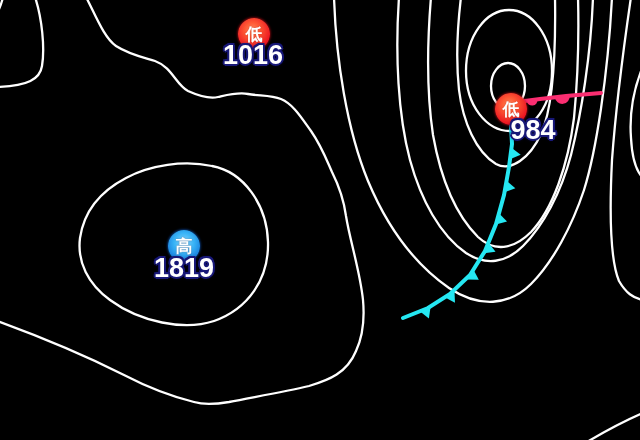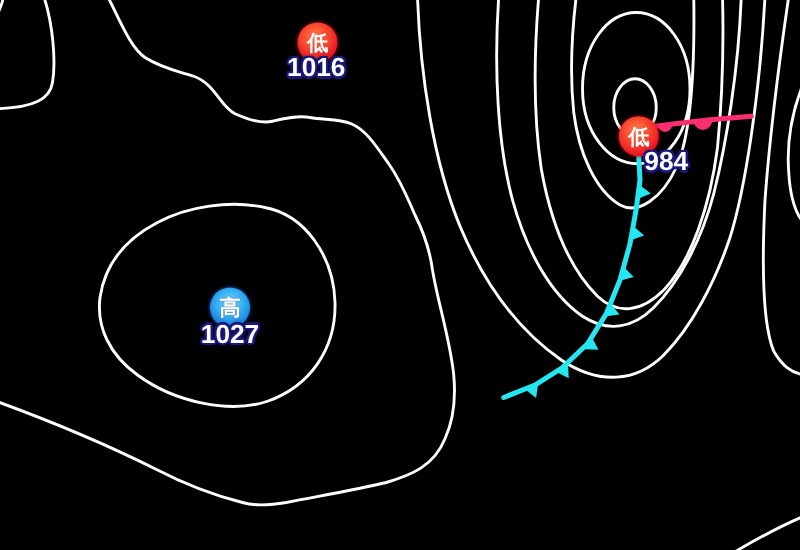--- a/index.html
+++ b/index.html
@@ -8,21 +8,21 @@
   #iso-svg{position:absolute;left:0;top:0;}
   .marker{position:absolute;width:32px;height:32px;border-radius:50%;
     display:flex;align-items:center;justify-content:center;}
   .marker.low{background:radial-gradient(circle at 45% 38%, #ff8a60 0%, #ff5a35 28%, #ea1220 72%, #c00913 100%);
     box-shadow:0 0 2px 1px rgba(180,10,20,.6);}
   .marker.high{background:radial-gradient(circle at 50% 40%, #86d7ff 0%, #38b3f6 40%, #0e6fd6 85%, #0a5ab4 100%);
     box-shadow:0 0 2px 1px rgba(10,80,180,.6);}
   .marker .glyph{color:#fff;font-size:17px;font-weight:bold;line-height:1;
     text-shadow:0 0 2px rgba(120,0,0,.35);}
   .pressure-label{position:absolute;transform:translate(-50%,-50%);
-    color:#fff;font-size:21px;font-weight:bold;letter-spacing:0px;white-space:nowrap;
+    color:#fff;font-size:27px;font-weight:bold;letter-spacing:0px;white-space:nowrap;
     text-shadow:2px 0 0 #181878,-2px 0 0 #181878,0 2px 0 #181878,0 -2px 0 #181878,
       1.5px 1.5px 0 #181878,-1.5px 1.5px 0 #181878,1.5px -1.5px 0 #181878,-1.5px -1.5px 0 #181878,
       0 0 4px #10105e;}
 </style>
 </head>
 <body>
 
 <div id="weather-map">
   <svg id="iso-svg" width="640" height="440" viewBox="0 0 640 440">
       <path d="M 3 -3 Q 1 6 -3 13" fill="none" stroke="#ffffff" stroke-width="2.3" stroke-linecap="round"></path>
@@ -57,14 +57,14 @@
   <div class="pressure-label" style="left: 253px; top: 55px;">1016</div>
 
   <div class="marker low" style="left: 495px; top: 93px;">
     <span class="glyph">低</span>
   </div>
   <div class="pressure-label" style="left: 509px; top: 130px; padding-left: 48px;">984</div>
 
   <div class="marker high" style="left: 168px; top: 230px;">
     <span class="glyph">高</span>
   </div>
-  <div class="pressure-label" style="left: 184px; top: 268px;">1027</div>
+  <div class="pressure-label" style="left: 184px; top: 268px;">1819</div>
 </div>
 
 </body></html>

